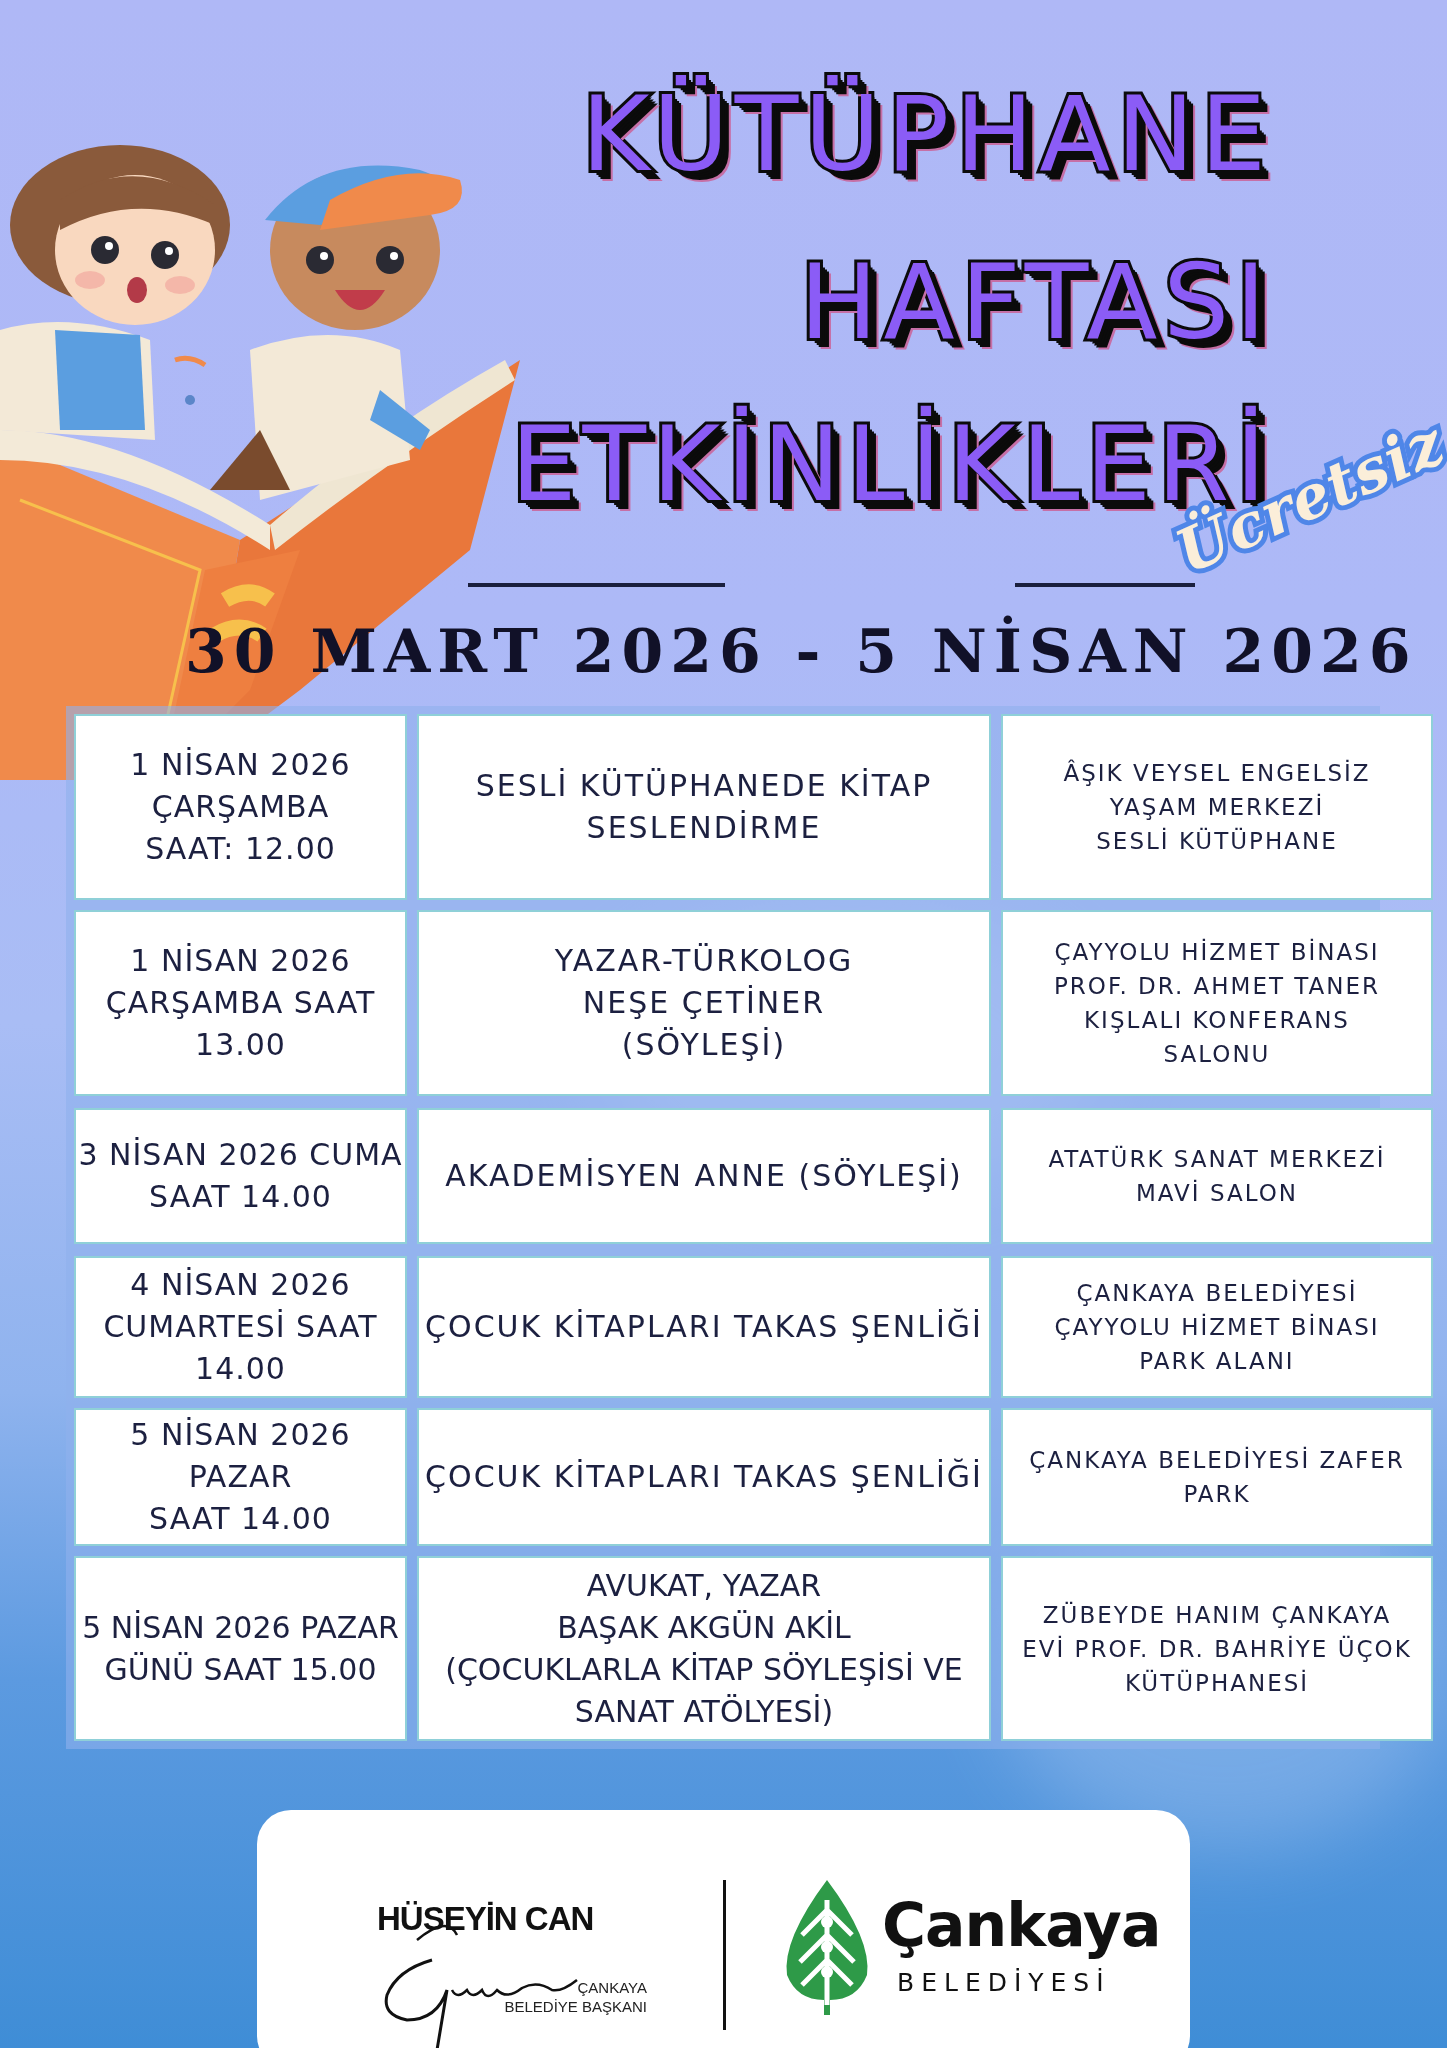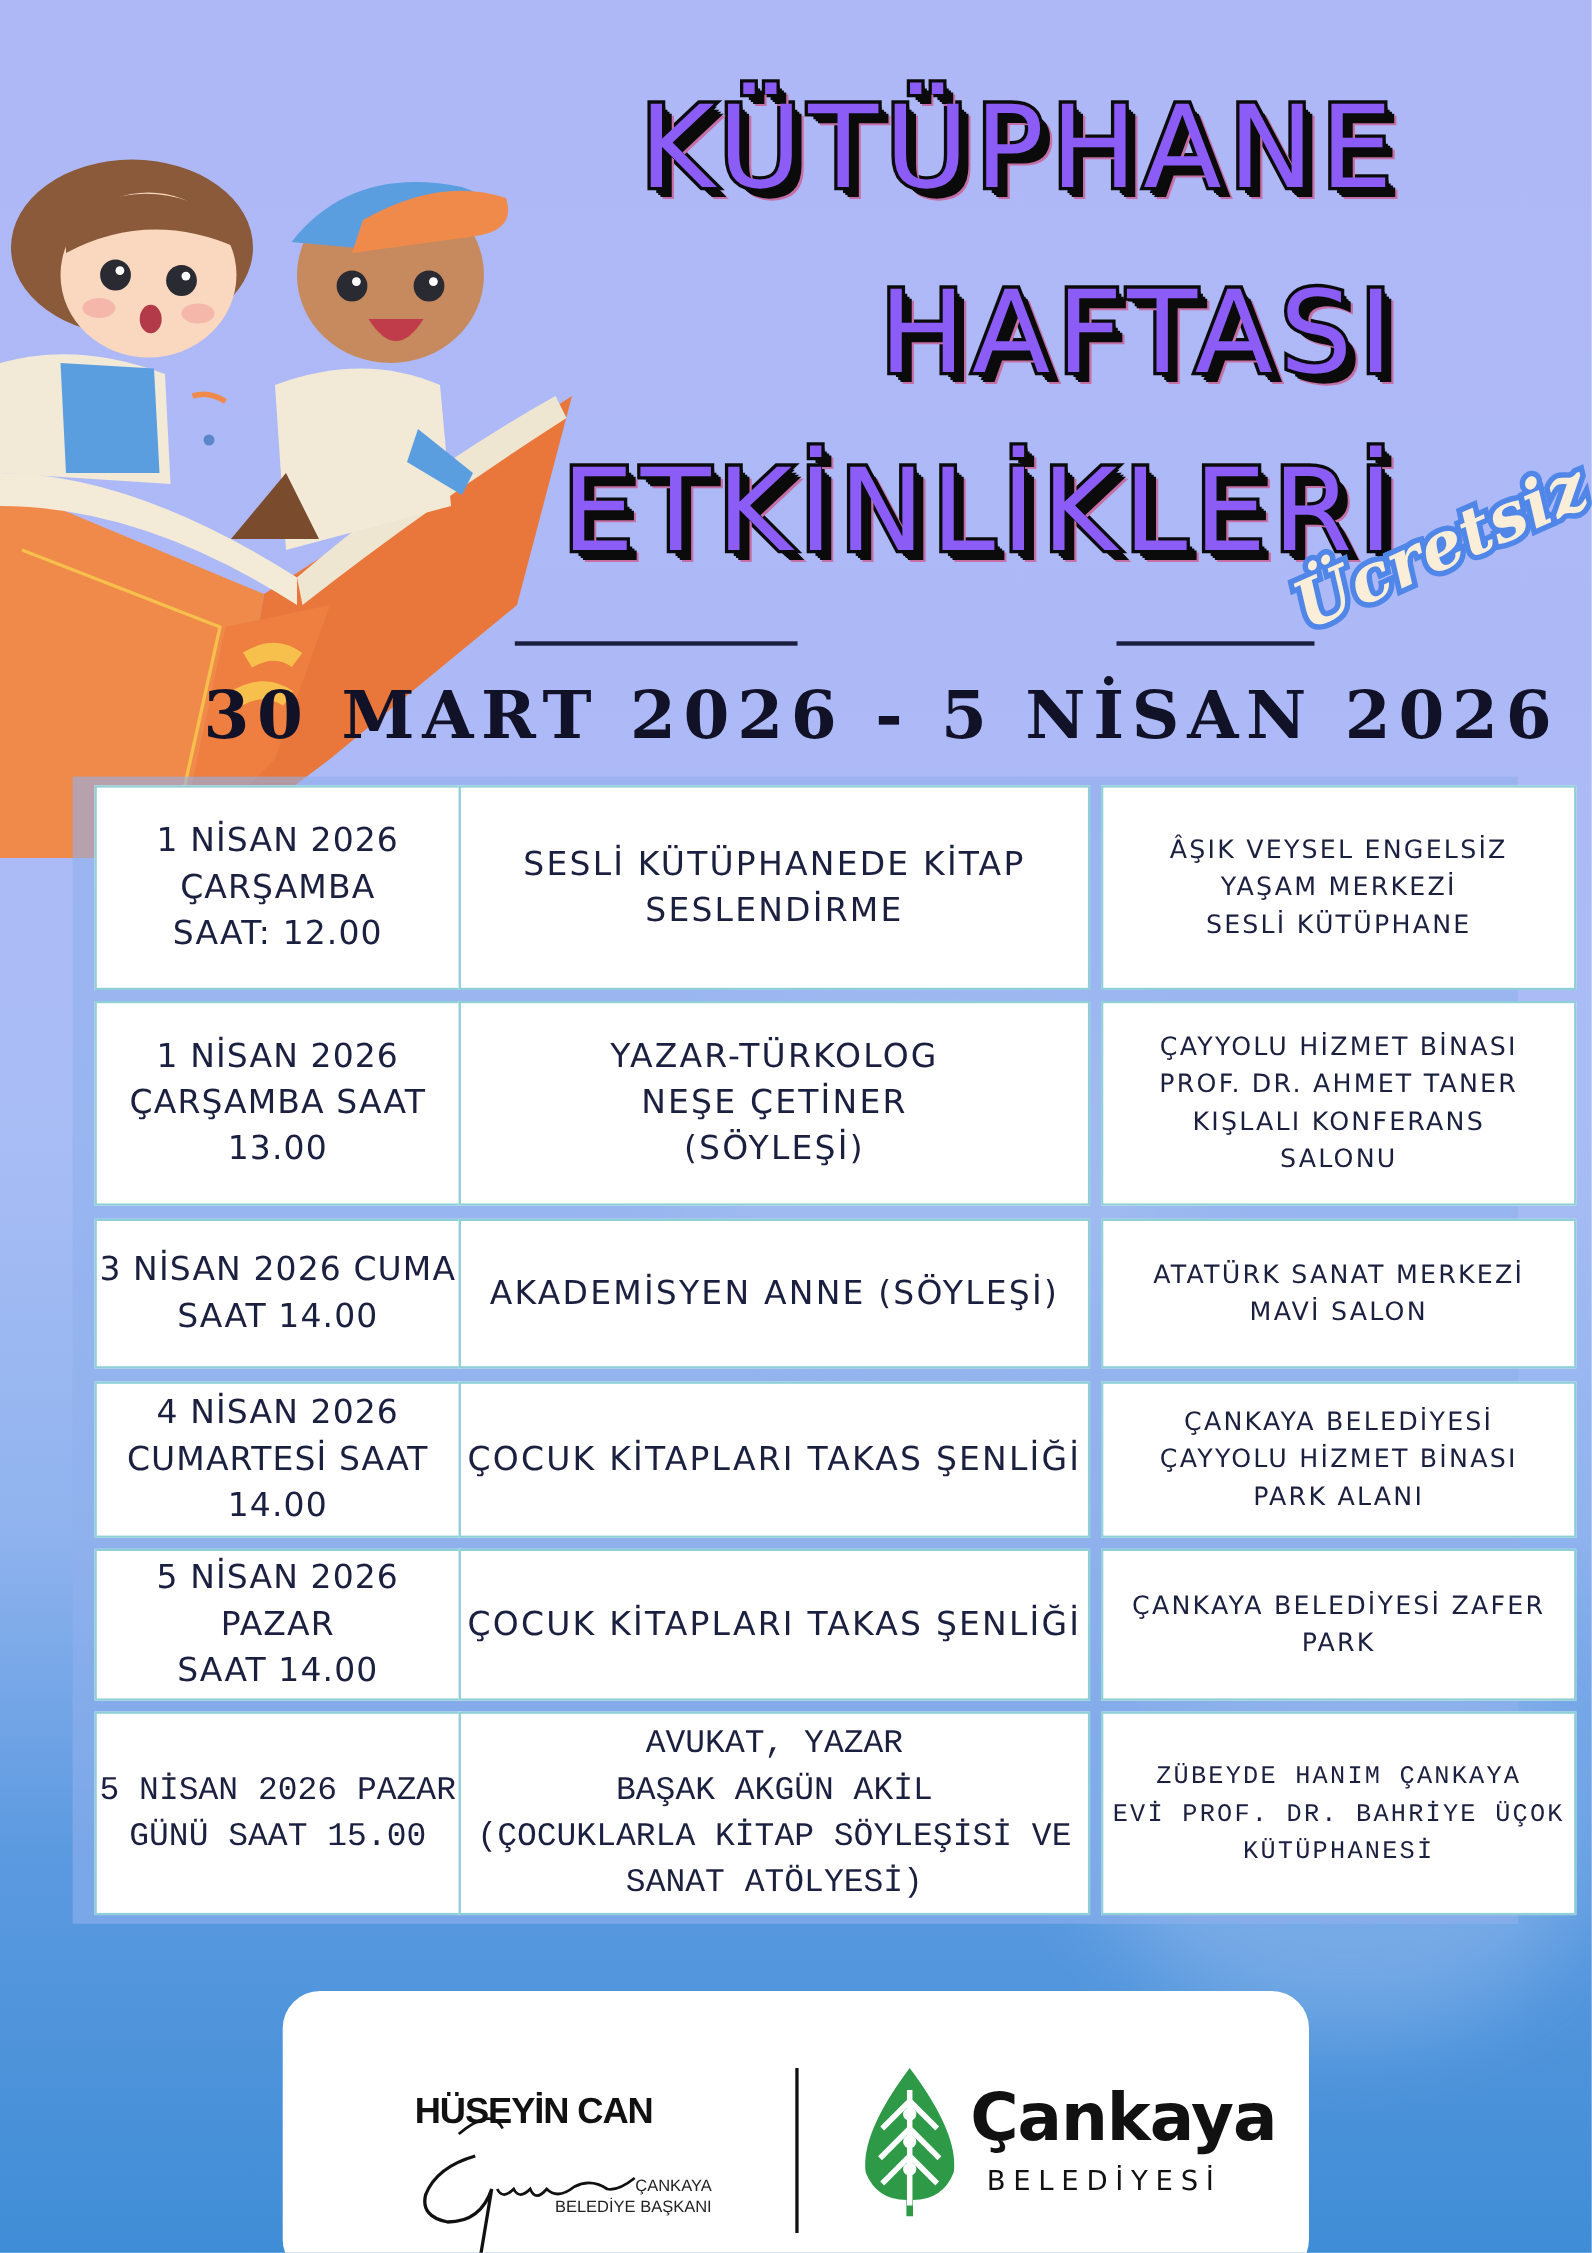--- a/index.html
+++ b/index.html
@@ -53,31 +53,31 @@
 
   
   .cell {
     position: absolute; background: #ffffff;
     border: 2px solid #8fd0d8;
     box-sizing: border-box;
     display: flex; align-items: center; justify-content: center; text-align: center;
     color: #1c2040;
   }
   .cell span { display: block; white-space: pre-line; }
-  .c1 { left: 74px; width: 333px; font-size: 30px; line-height: 42px; letter-spacing: 1px; margin-left: 12px; }
+  .c1 { left: 74px; width: 333px; font-size: 30px; line-height: 42px; letter-spacing: 1px; }
   .c2 { left: 417px; width: 574px; font-size: 30px; line-height: 42px; letter-spacing: 2px; }
   .c3 { left: 1001px; width: 432px; font-size: 23px; line-height: 34px; letter-spacing: 2px; }
   .row6 .c1, .row6 .c2 { letter-spacing: 0px; }
 
   .r1 { top: 714px; height: 186px; }
   .r2 { top: 910px; height: 186px; }
   .r3 { top: 1108px; height: 136px; }
   .r4 { top: 1256px; height: 142px; text-align: center; }
   .r5 { top: 1408px; height: 138px; }
-  .r6 { top: 1556px; height: 185px; font-family: Liberation Mono, monospace; }
+  .r6 { top: 1556px; height: 185px; }
 
   .grid-bg {
     position: absolute; left: 66px; top: 706px; width: 1314px; height: 1043px;
     background: #8fb1ec; opacity: .6;
   }
 
   
   .footer-card {
     position: absolute; left: 257px; top: 1810px; width: 933px; height: 260px;
     background: #ffffff; border-radius: 34px;

